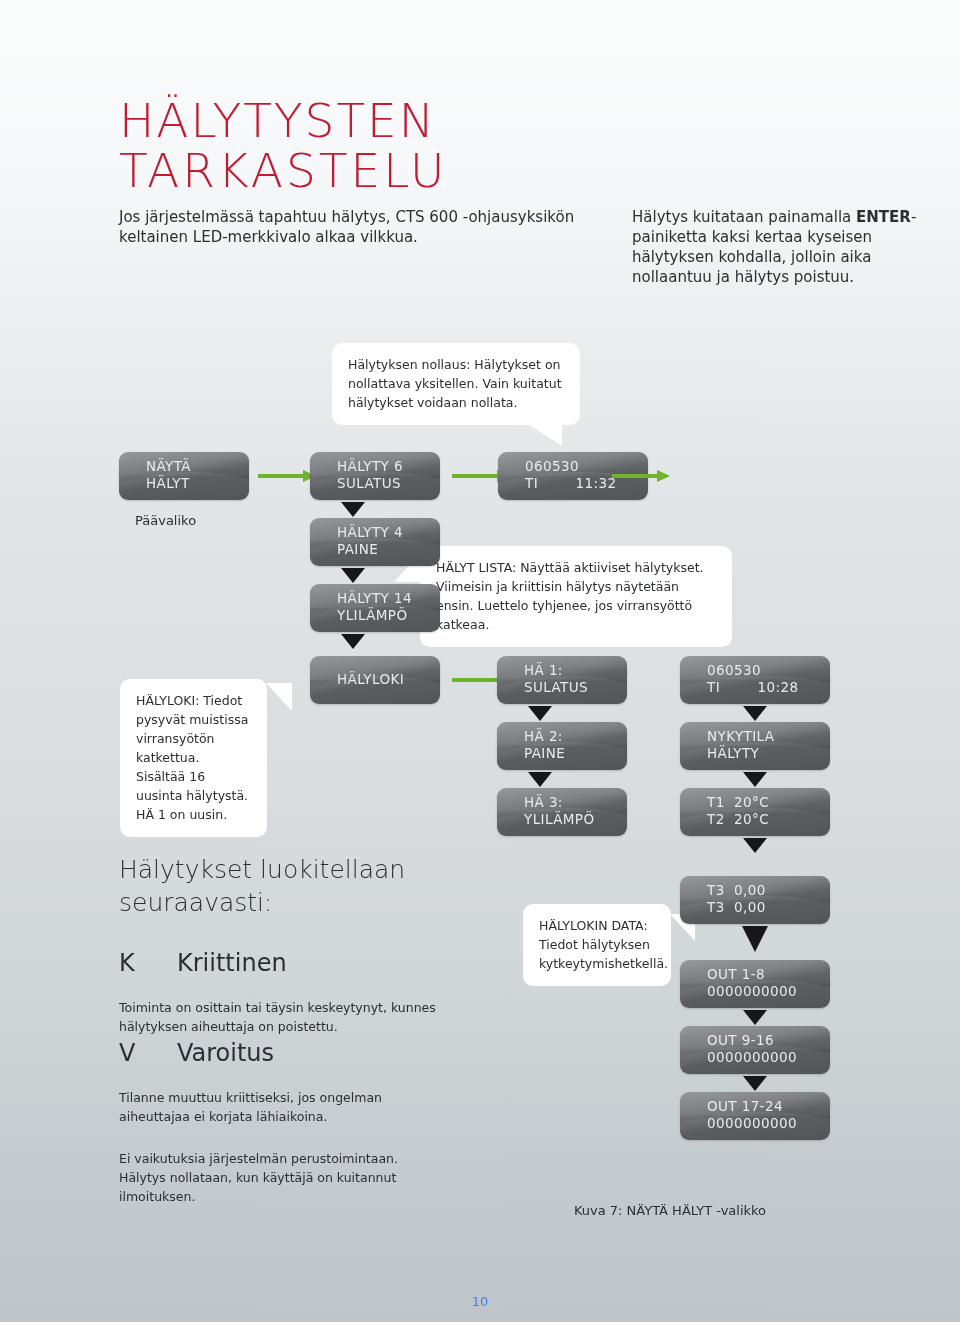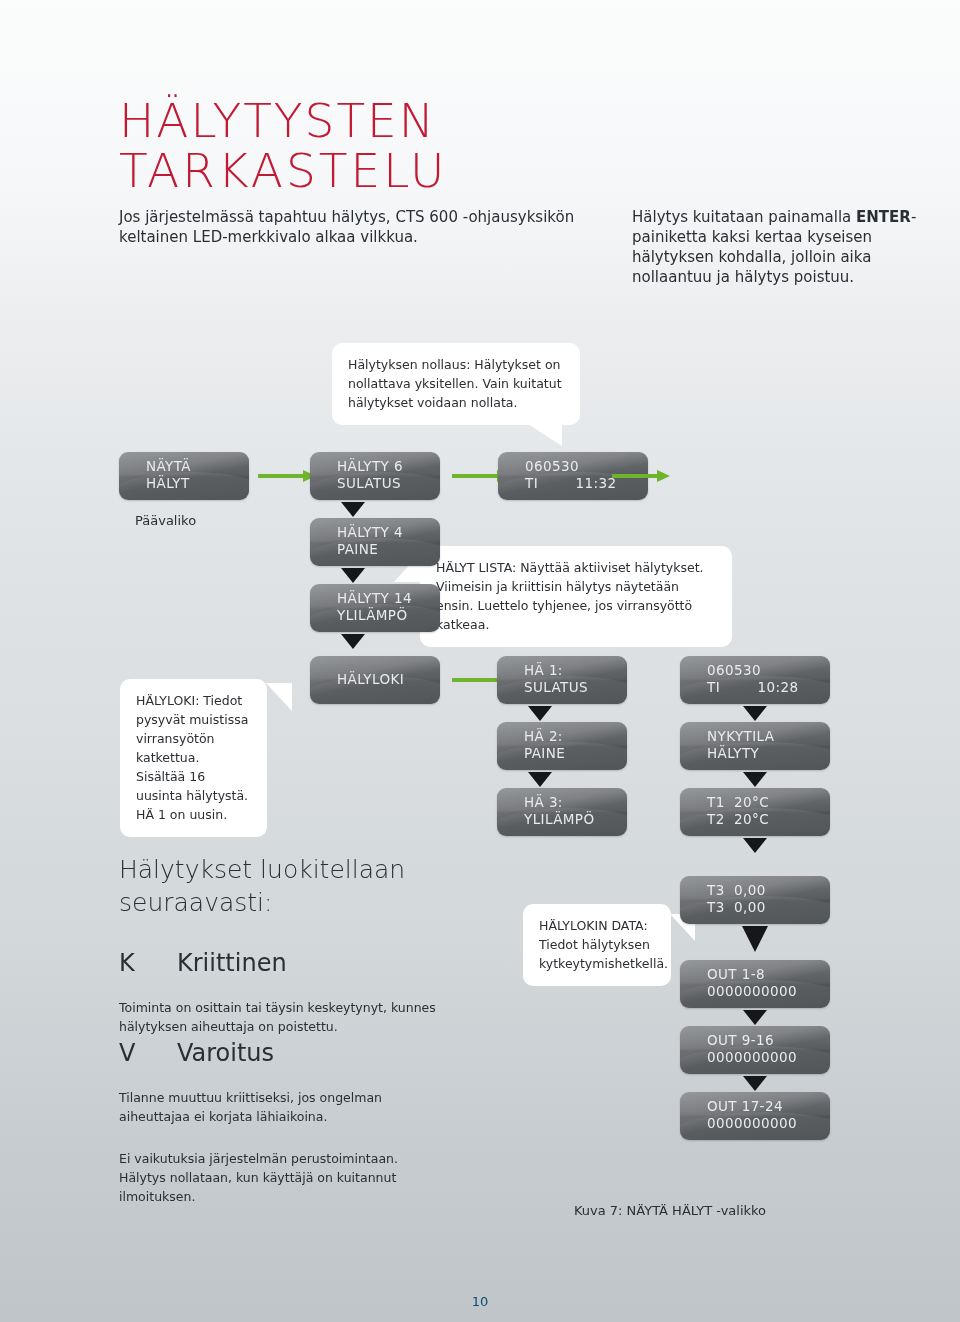--- a/index.html
+++ b/index.html
@@ -108,21 +108,21 @@
   #cls-k { top:948px; }
   #cls-v { top:1038px; }
   #cls-i { top:1129px; }
 
   .figcaption {
     position:absolute; left:520px; top:1203px; width:300px;
     text-align:center; font-size:13px; color:#2b2f33;
   }
   .pagenum {
     position:absolute; left:0; top:1294px; width:960px; text-align:center;
-    font-size:13px; color:#0c4a6e;
+    font-size:13px; color:#3b82f6;
   }
 </style>
 </head>
 <body>
 
 <div class="title">
   <span class="l1">HÄLYTYSTEN</span>
   <span class="l2">TARKASTELU</span>
 </div>
 

